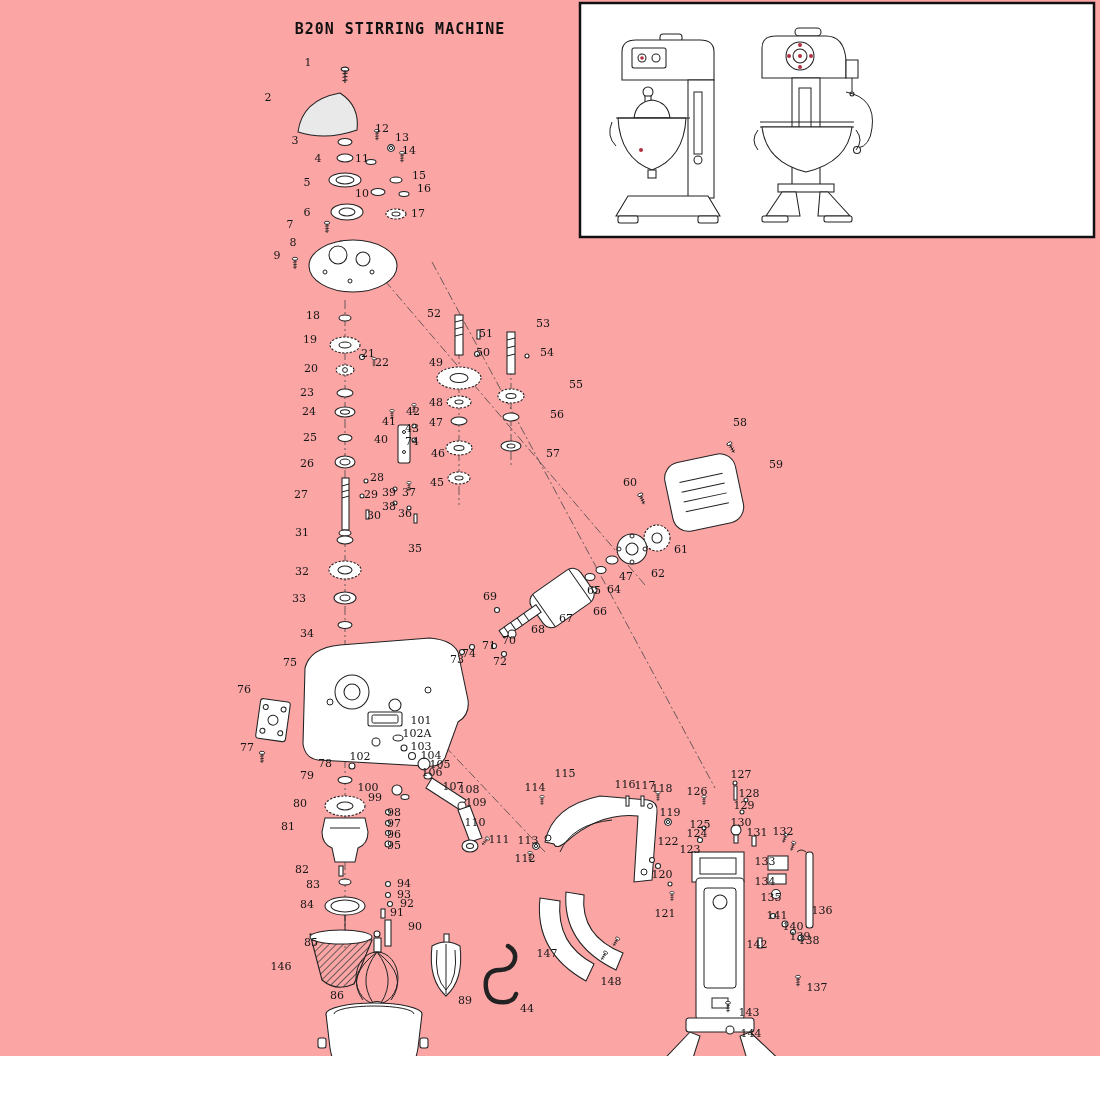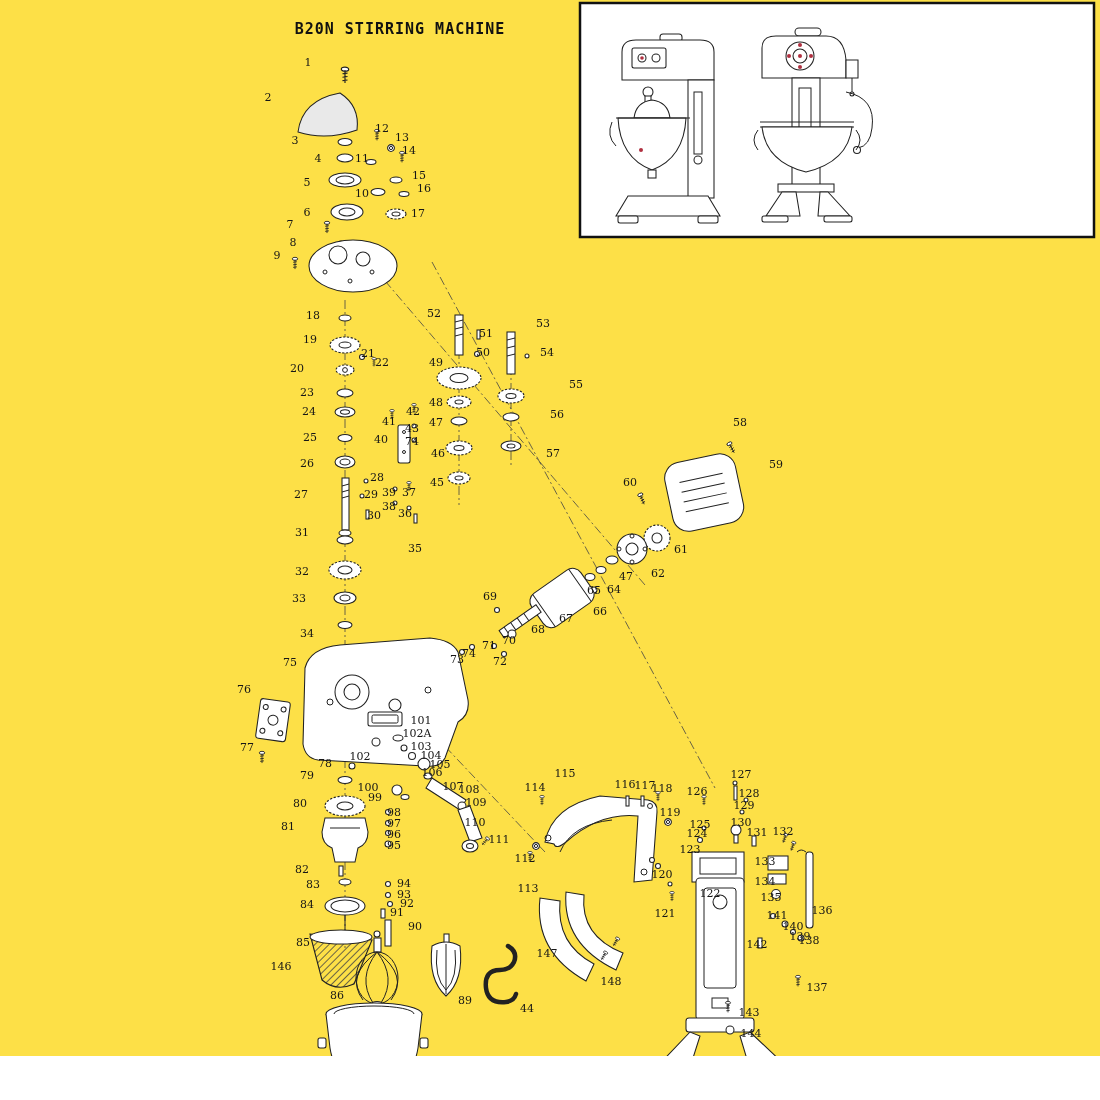--- a/index.html
+++ b/index.html
@@ -1,16 +1,16 @@
 <!DOCTYPE html>
 <html><head>
 <meta charset="utf-8">
 <style>
   html,body{margin:0;padding:0;background:#fff;}
-  #page{position:relative;width:1100px;height:1056px;background:#fde047;overflow:hidden;
+  #page{position:relative;width:1100px;height:1056px;background:#fca5a5;overflow:hidden;
         font-family:"DejaVu Sans Mono", monospace;}
   .title{position:absolute;left:280px;top:20px;width:240px;text-align:center;
          font:bold 15px "DejaVu Sans Mono", monospace;letter-spacing:1px;color:#111;}
   #diagram{position:absolute;left:0;top:0;}
   #labels{position:absolute;left:0;top:0;width:1100px;height:1100px;pointer-events:none;}
   .part-label{position:absolute;transform:translate(-50%,-50%);
               font:11px "DejaVu Serif", serif;color:#161616;white-space:nowrap;}
   
   .ln{fill:none;stroke:#222;stroke-width:1;}
   .fw{fill:#fff;stroke:#222;stroke-width:1.05;}
@@ -397,21 +397,21 @@
       <span class="part-label" style="left: 362px; top: 193px;">10</span>
       <span class="part-label" style="left: 362px; top: 158px;">11</span>
       <span class="part-label" style="left: 382px; top: 128px;">12</span>
       <span class="part-label" style="left: 402px; top: 137px;">13</span>
       <span class="part-label" style="left: 409px; top: 150px;">14</span>
       <span class="part-label" style="left: 419px; top: 175px;">15</span>
       <span class="part-label" style="left: 424px; top: 188px;">16</span>
       <span class="part-label" style="left: 418px; top: 213px;">17</span>
       <span class="part-label" style="left: 313px; top: 315px;">18</span>
       <span class="part-label" style="left: 310px; top: 339px;">19</span>
-      <span class="part-label" style="left: 297px; top: 368px;">20</span>
+      <span class="part-label" style="left: 311px; top: 368px;">20</span>
       <span class="part-label" style="left: 368px; top: 353px;">21</span>
       <span class="part-label" style="left: 382px; top: 362px;">22</span>
       <span class="part-label" style="left: 307px; top: 392px;">23</span>
       <span class="part-label" style="left: 309px; top: 411px;">24</span>
       <span class="part-label" style="left: 310px; top: 437px;">25</span>
       <span class="part-label" style="left: 307px; top: 463px;">26</span>
       <span class="part-label" style="left: 301px; top: 494px;">27</span>
       <span class="part-label" style="left: 377px; top: 477px;">28</span>
       <span class="part-label" style="left: 371px; top: 494px;">29</span>
       <span class="part-label" style="left: 374px; top: 515px;">30</span>
@@ -462,21 +462,21 @@
       <span class="part-label" style="left: 290px; top: 662px;">75</span>
       <span class="part-label" style="left: 244px; top: 689px;">76</span>
       <span class="part-label" style="left: 247px; top: 747px;">77</span>
       <span class="part-label" style="left: 325px; top: 763px;">78</span>
       <span class="part-label" style="left: 307px; top: 775px;">79</span>
       <span class="part-label" style="left: 300px; top: 803px;">80</span>
       <span class="part-label" style="left: 288px; top: 826px;">81</span>
       <span class="part-label" style="left: 302px; top: 869px;">82</span>
       <span class="part-label" style="left: 313px; top: 884px;">83</span>
       <span class="part-label" style="left: 307px; top: 904px;">84</span>
-      <span class="part-label" style="left: 303px; top: 942px; text-align: right;">85</span>
+      <span class="part-label" style="left: 311px; top: 942px; text-align: right;">85</span>
       <span class="part-label" style="left: 337px; top: 995px;">86</span>
       <span class="part-label" style="left: 321px; top: 1068px;">87</span>
       <span class="part-label" style="left: 527px; top: 1008px;">44</span>
       <span class="part-label" style="left: 465px; top: 1000px; text-align: center;">89</span>
       <span class="part-label" style="left: 415px; top: 926px;">90</span>
       <span class="part-label" style="left: 397px; top: 912px;">91</span>
       <span class="part-label" style="left: 407px; top: 903px;">92</span>
       <span class="part-label" style="left: 404px; top: 894px;">93</span>
       <span class="part-label" style="left: 404px; top: 883px;">94</span>
       <span class="part-label" style="left: 394px; top: 845px;">95</span>
@@ -491,30 +491,30 @@
       <span class="part-label" style="left: 421px; top: 746px;">103</span>
       <span class="part-label" style="left: 431px; top: 755px;">104</span>
       <span class="part-label" style="left: 440px; top: 764px;">105</span>
       <span class="part-label" style="left: 432px; top: 772px;">106</span>
       <span class="part-label" style="left: 453px; top: 786px;">107</span>
       <span class="part-label" style="left: 469px; top: 789px;">108</span>
       <span class="part-label" style="left: 476px; top: 802px;">109</span>
       <span class="part-label" style="left: 475px; top: 822px;">110</span>
       <span class="part-label" style="left: 499px; top: 839px;">111</span>
       <span class="part-label" style="left: 525px; top: 858px;">112</span>
-      <span class="part-label" style="left: 528px; top: 840px; margin-top: 48px;">113</span>
+      <span class="part-label" style="left: 528px; top: 840px;">113</span>
       <span class="part-label" style="left: 535px; top: 787px;">114</span>
       <span class="part-label" style="left: 565px; top: 773px;">115</span>
       <span class="part-label" style="left: 625px; top: 784px;">116</span>
       <span class="part-label" style="left: 645px; top: 785px;">117</span>
       <span class="part-label" style="left: 662px; top: 788px;">118</span>
       <span class="part-label" style="left: 670px; top: 812px;">119</span>
       <span class="part-label" style="left: 662px; top: 874px;">120</span>
       <span class="part-label" style="left: 665px; top: 913px;">121</span>
-      <span class="part-label" style="left: 668px; top: 893px; margin-left: 42px;">122</span>
+      <span class="part-label" style="left: 668px; top: 841px;">122</span>
       <span class="part-label" style="left: 690px; top: 849px;">123</span>
       <span class="part-label" style="left: 697px; top: 833px;">124</span>
       <span class="part-label" style="left: 700px; top: 824px;">125</span>
       <span class="part-label" style="left: 697px; top: 791px;">126</span>
       <span class="part-label" style="left: 741px; top: 774px;">127</span>
       <span class="part-label" style="left: 749px; top: 793px;">128</span>
       <span class="part-label" style="left: 744px; top: 805px;">129</span>
       <span class="part-label" style="left: 741px; top: 822px;">130</span>
       <span class="part-label" style="left: 757px; top: 832px;">131</span>
       <span class="part-label" style="left: 783px; top: 831px;">132</span>

